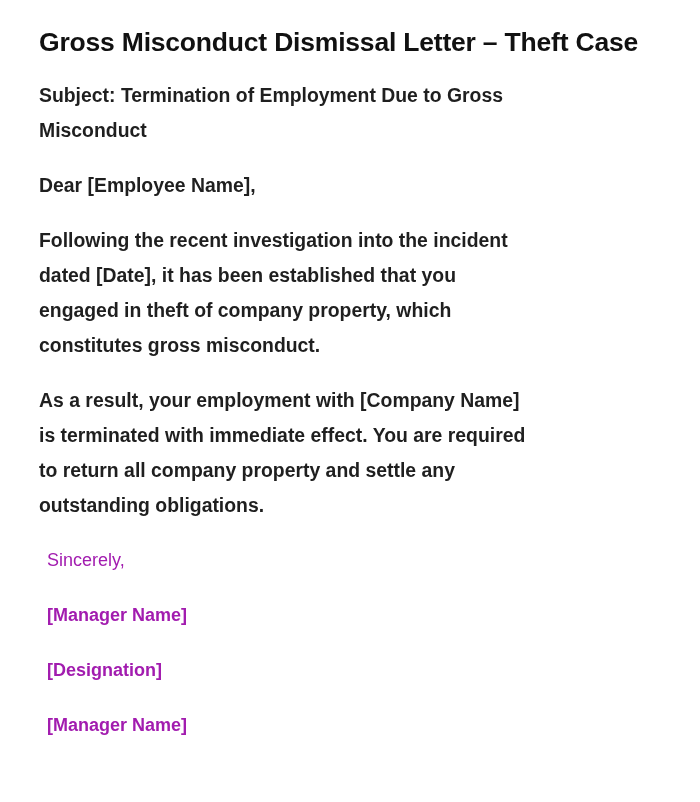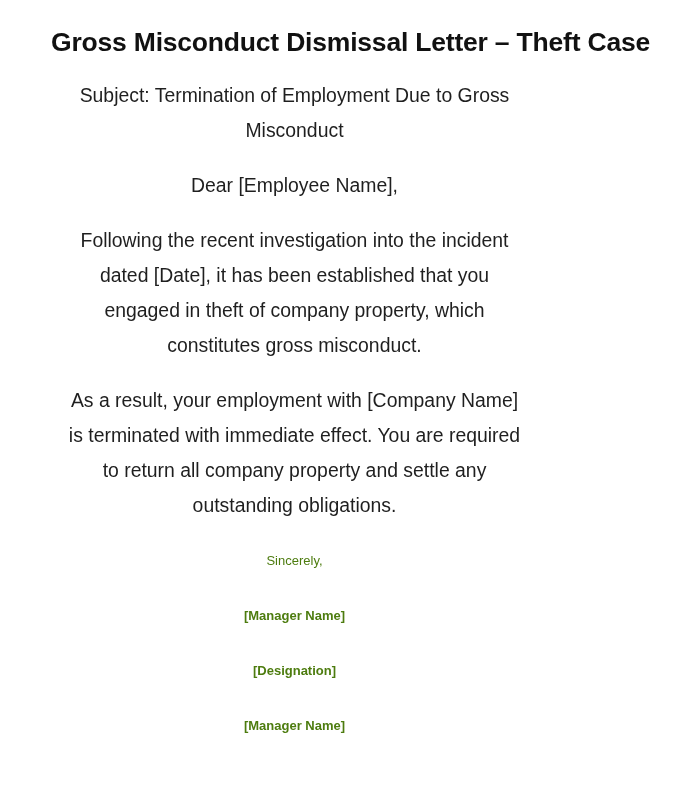--- a/index.html
+++ b/index.html
@@ -15,65 +15,64 @@
     font-family: "Liberation Sans", "DejaVu Sans", sans-serif;
     color: #1a1a1a;
     -webkit-font-smoothing: antialiased;
   }
 
   .page {
     box-sizing: border-box;
     width: 606px;
     height: 802px;
     background: #ffffff;
-    padding: 22px 68px 0 51px;
-    text-align: center;
+    padding: 22px 68px 0 39px;
   }
 
   .letter-title {
     margin: 0 0 0 0;
     padding: 0;
     font-size: 26.5px;
     font-weight: bold;
     line-height: 40px;
     letter-spacing: -0.2px;
     color: #111111;
     white-space: nowrap;
   }
 
   .letter-body {
     margin: 0;
     padding: 0;
   }
 
   .para {
-    margin: 16px;
+    margin: 0;
     padding: 0;
     font-size: 19.4px;
-    font-weight: normal;
+    font-weight: bold;
     line-height: 35px;
     color: #1f1f1f;
     max-width: 600px;
   }
 
   
   .para + .para {
     margin-top: 20px;
   }
 
   .block-subject {
     margin-top: 16px;
   }
 
   .sig-line {
-    margin: 0;
+    margin: 8px;
     padding: 0;
-    font-size: 13px;
+    font-size: 18px;
     line-height: 35px;
-    color: #4d7c0f;
+    color: #a21caf;
   }
   .sig-line + .sig-line {
     margin-top: 20px;
     font-weight: bold;
   }
   .signature-block {
     margin-top: 20px;
   }
 </style>
 </head>

